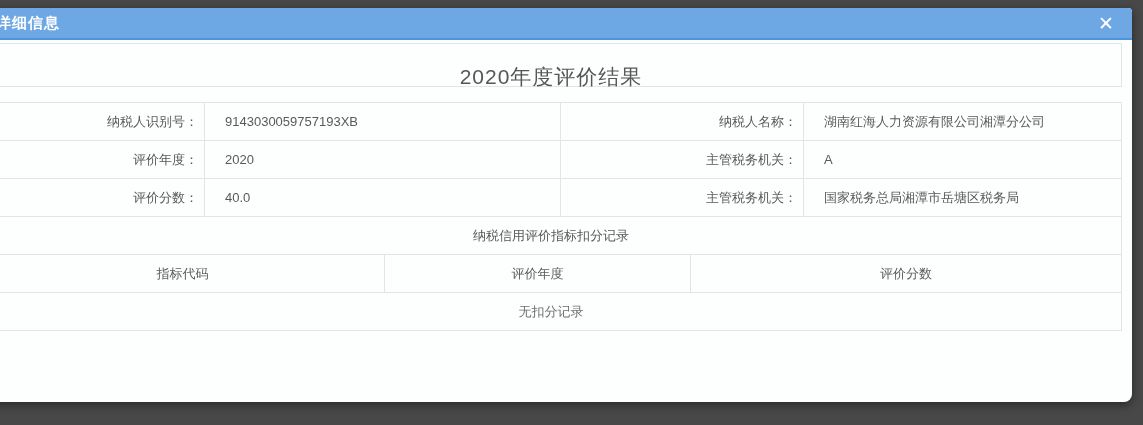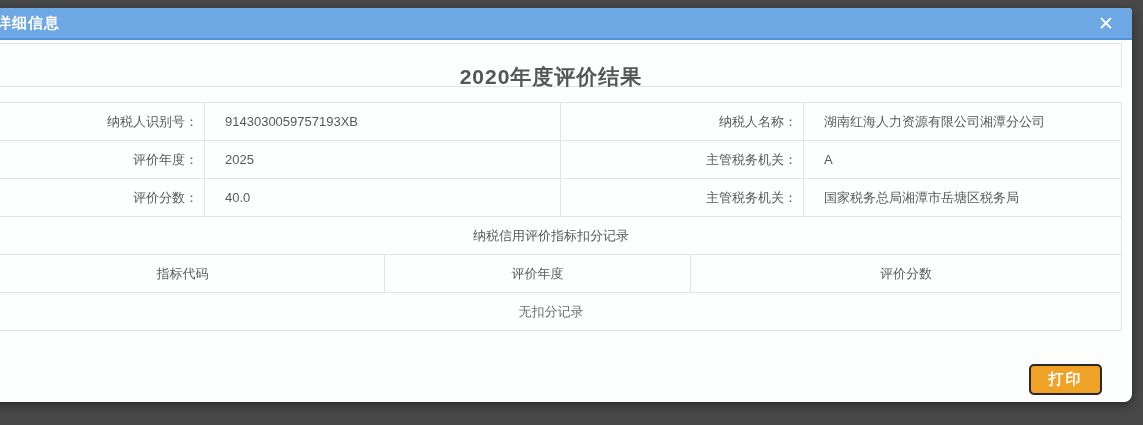--- a/index.html
+++ b/index.html
@@ -43,21 +43,21 @@
   }
 
   .dialog-body { position: relative; height: 360px; padding: 3px 10px 0 0; }
 
   .heading-box {
     border: 1px solid #e4e4e4;
     height: 44px;
     display: flex; align-items: center; justify-content: center;
   }
   .heading-box h2 {
-    font-size: 21px; font-weight: bold; color: #565656;
+    font-size: 21px; font-weight: normal; color: #565656;
     letter-spacing: 1px;
     margin-top: 24px;
   }
 
   table.grid {
     width: 1142px;
     border-collapse: collapse;
     table-layout: fixed;
     color: #595959;
     font-size: 13px;
@@ -118,21 +118,21 @@
           </colgroup>
         <tbody>
             <tr>
           <td class="lbl">纳税人识别号：</td>
           <td class="val">9143030059757193XB</td>
           <td class="lbl">纳税人名称：</td>
           <td class="val">湖南红海人力资源有限公司湘潭分公司</td>
         </tr>
         <tr>
           <td class="lbl">评价年度：</td>
-          <td class="val">2025</td>
+          <td class="val">2020</td>
           <td class="lbl">主管税务机关：</td>
           <td class="val">A</td>
         </tr>
         <tr>
           <td class="lbl">评价分数：</td>
           <td class="val">40.0</td>
           <td class="lbl">主管税务机关：</td>
           <td class="val">国家税务总局湘潭市岳塘区税务局</td>
         </tr>
         <tr>
@@ -152,17 +152,16 @@
           <td class="head-center">指标代码</td>
           <td class="head-center">评价年度</td>
           <td class="head-center">评价分数</td>
         </tr>
         <tr>
           <td class="empty-center" colspan="3">无扣分记录</td>
         </tr>
       </tbody>
         </table>
 
-      <button class="print-btn">打印</button>
     </div>
 
   </div>
 </div>
 
 </body></html>

